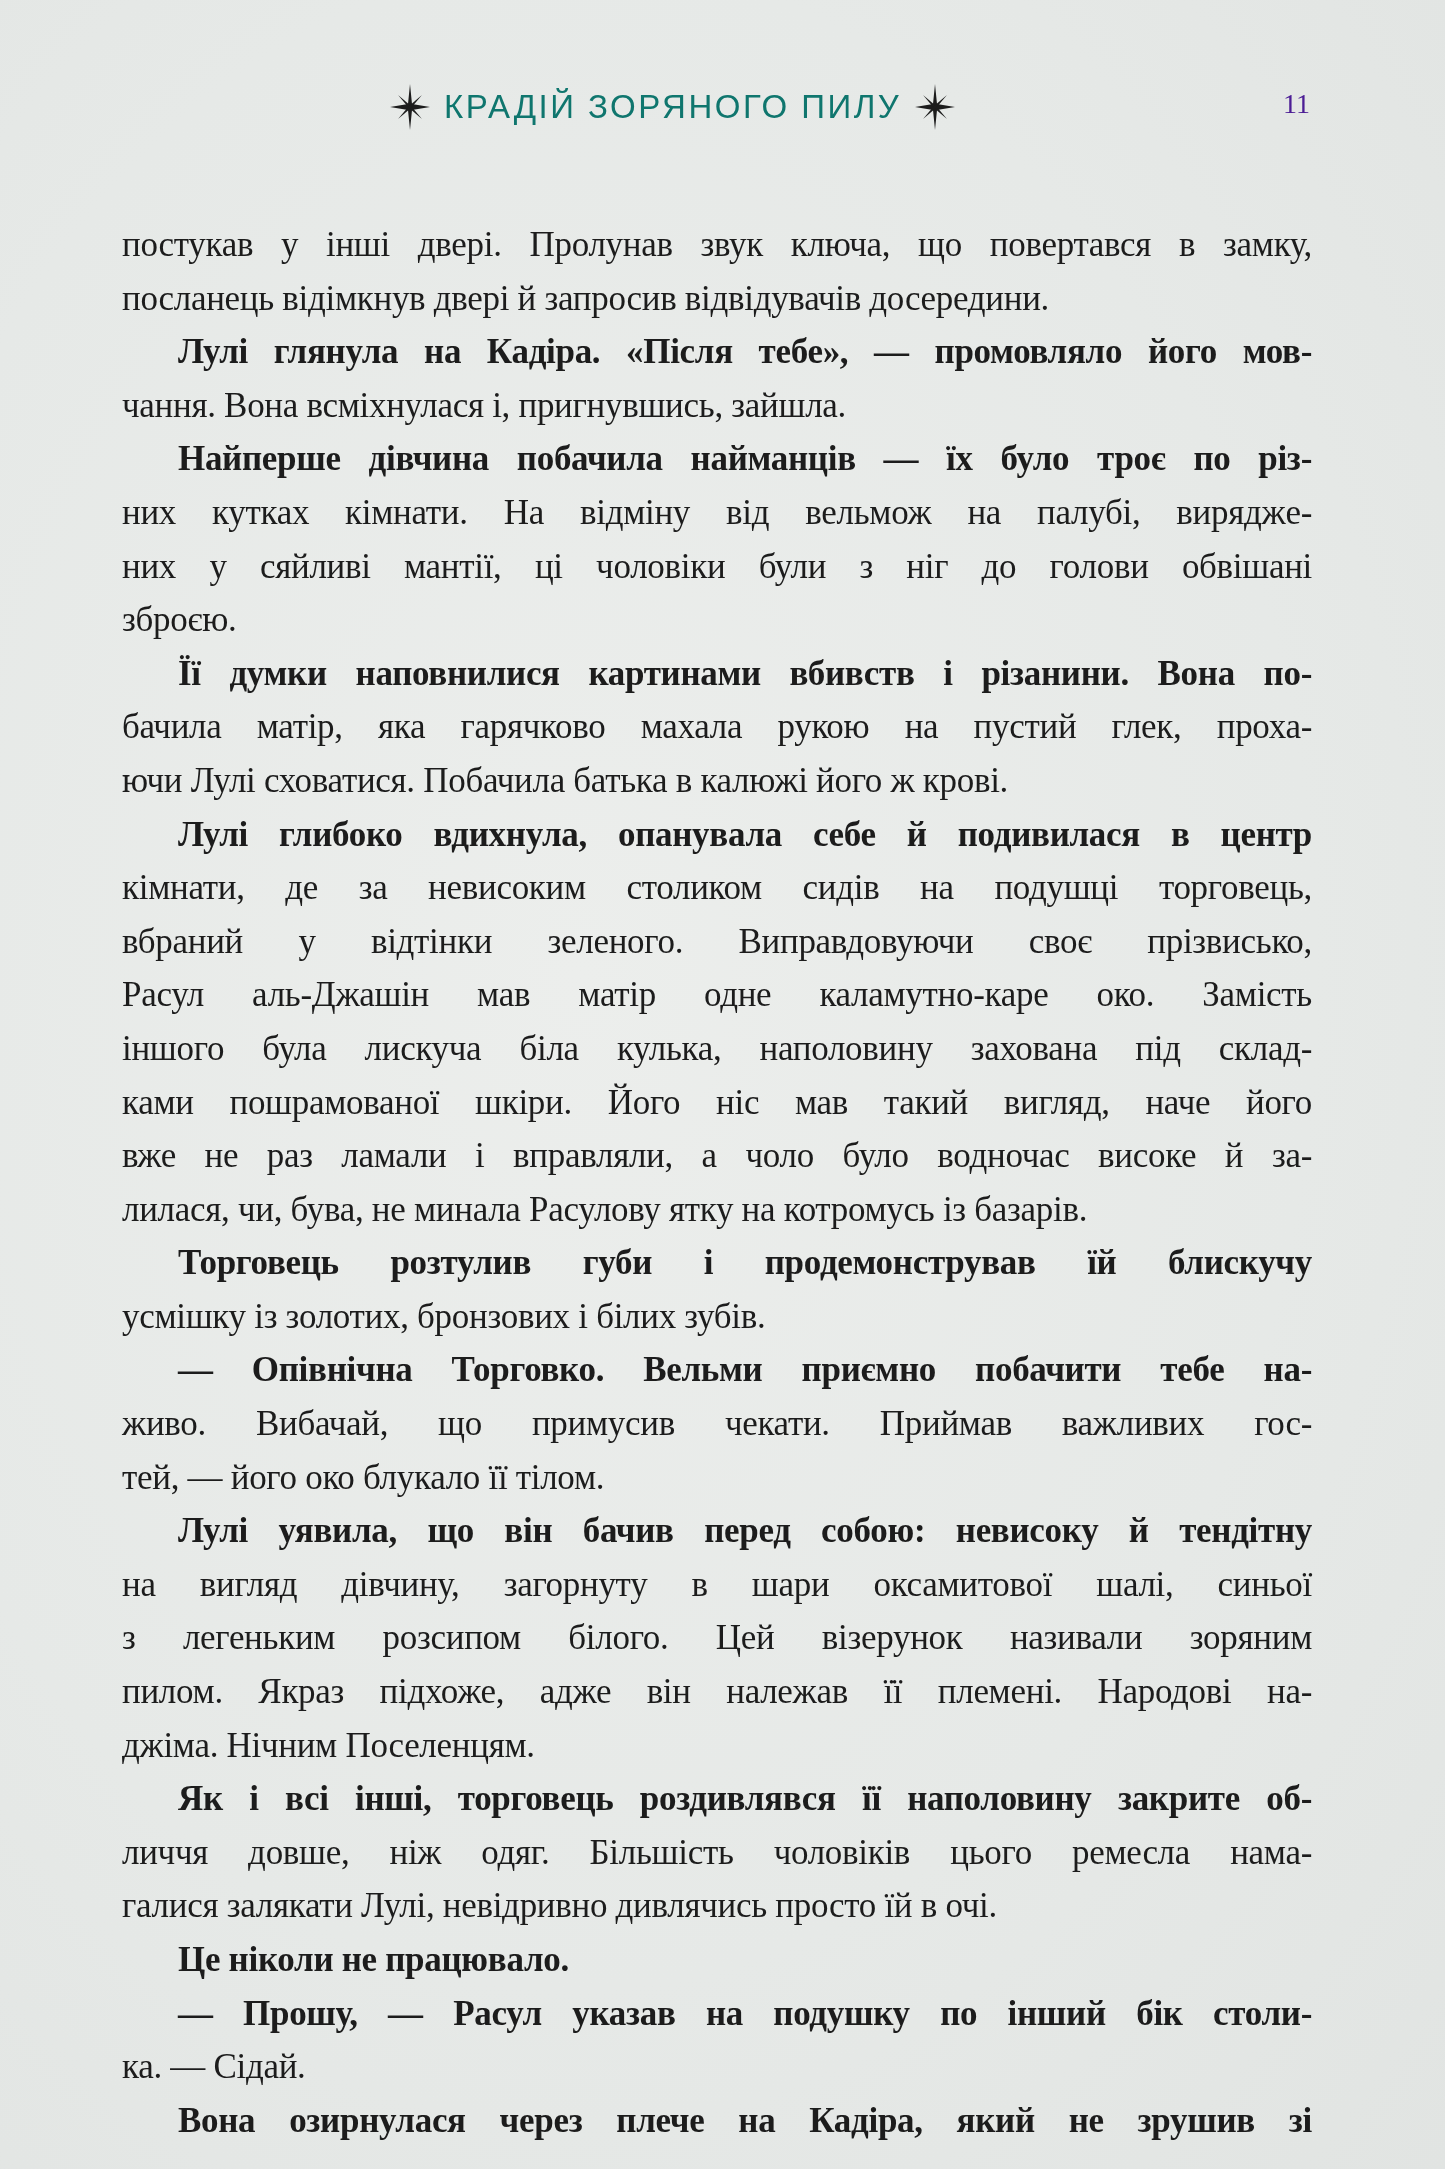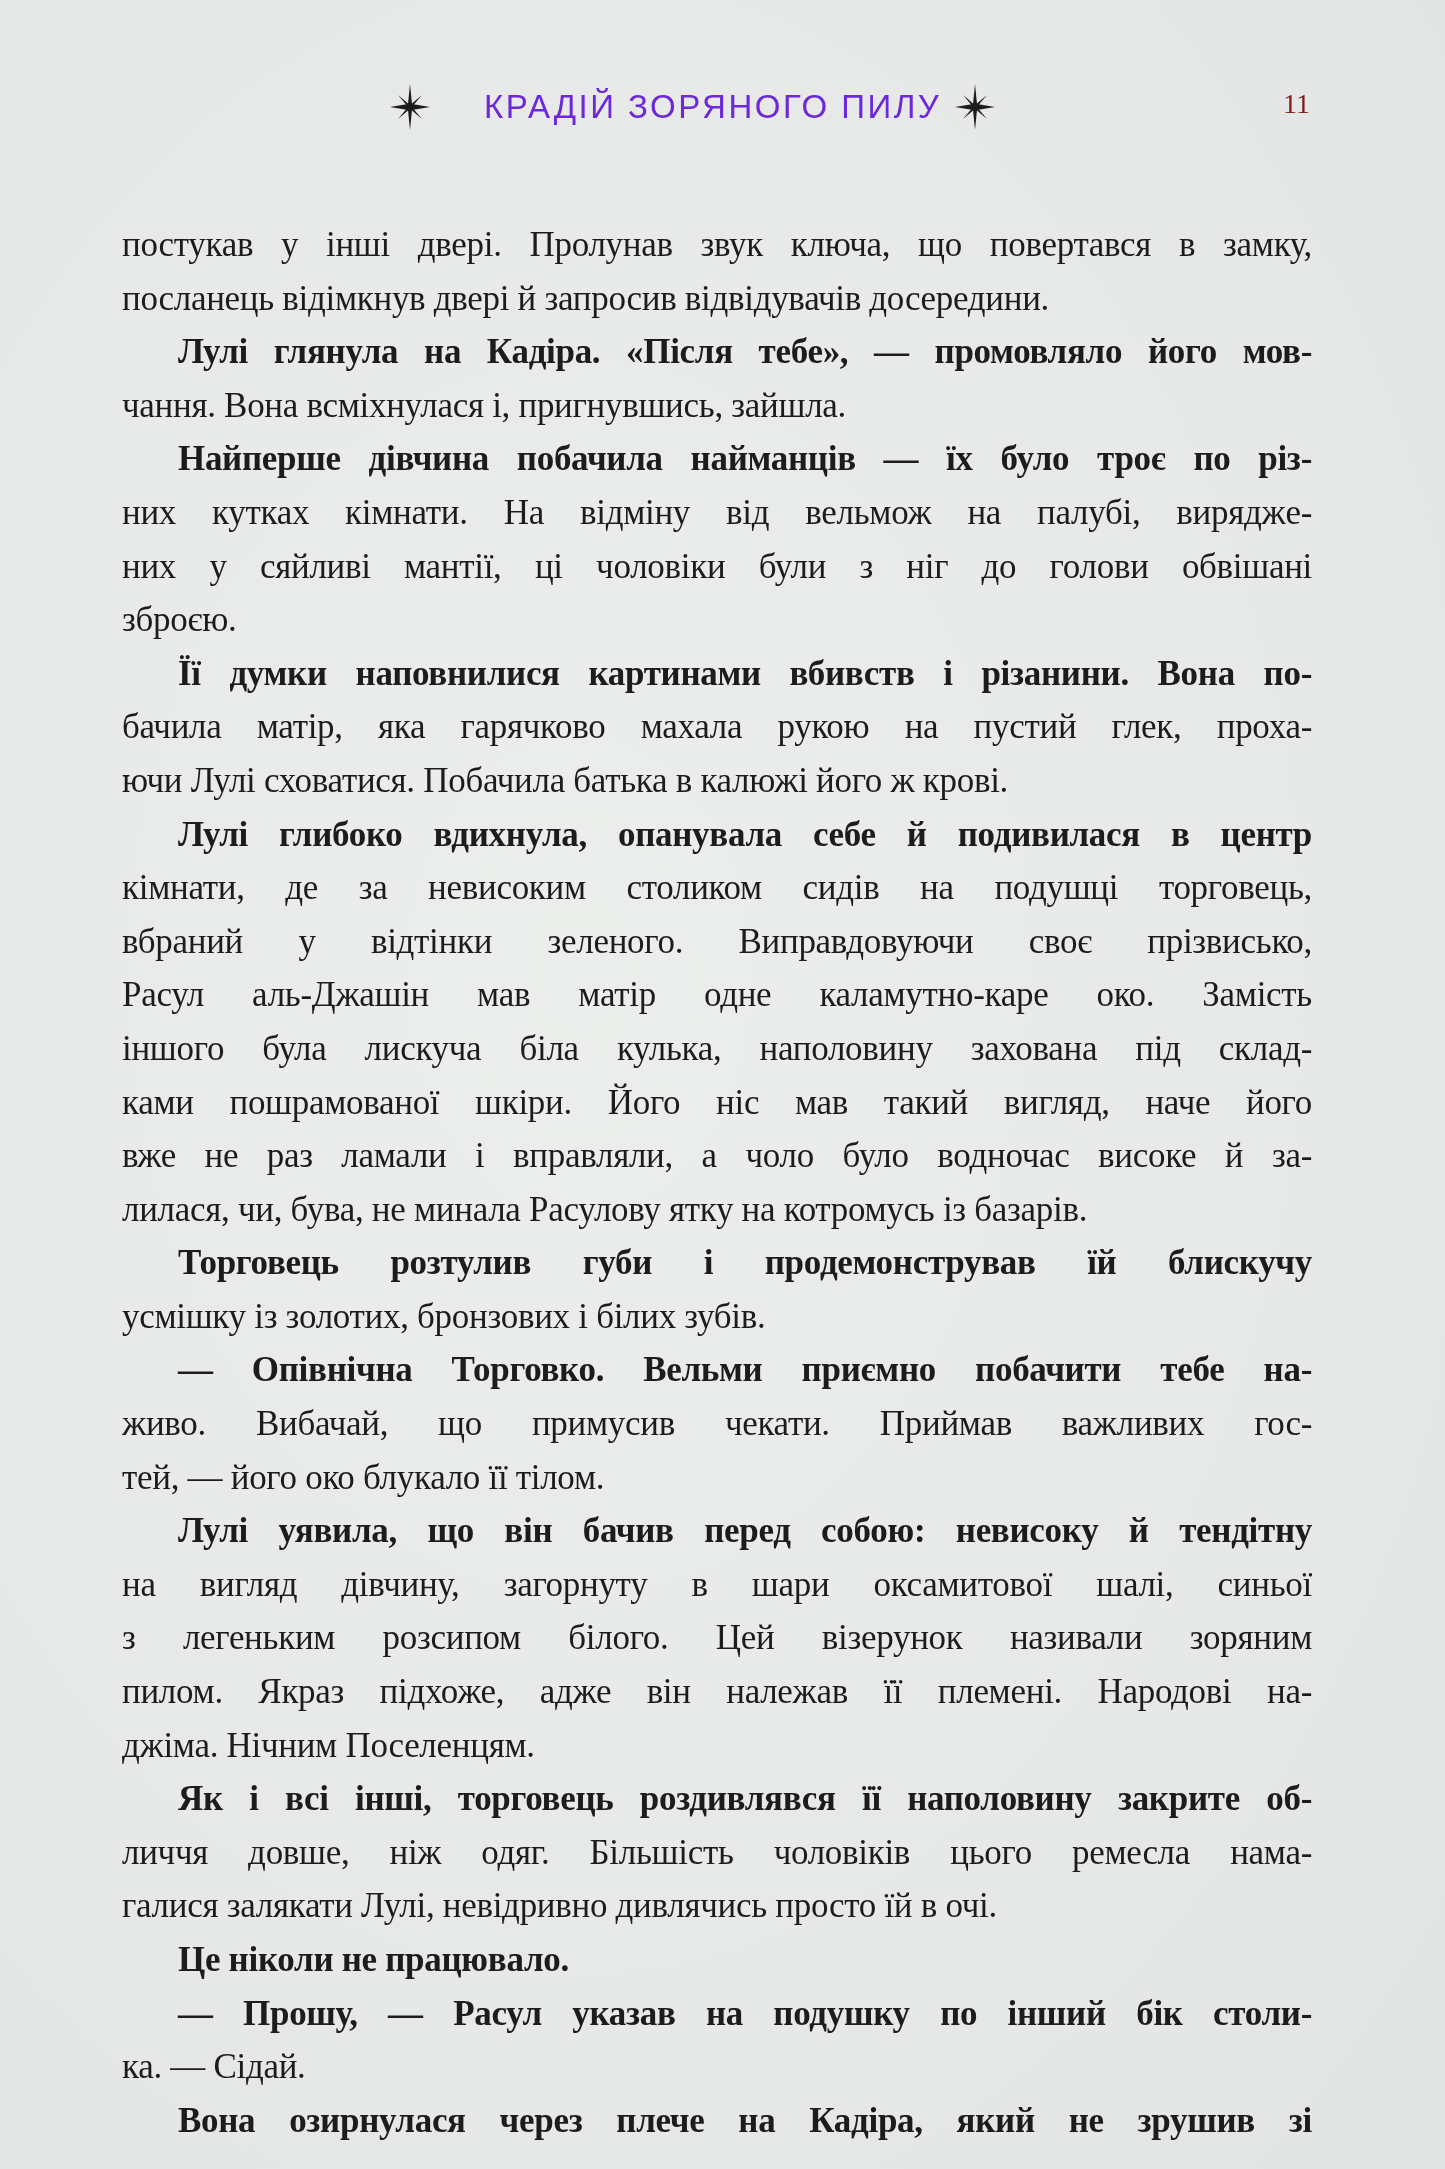--- a/index.html
+++ b/index.html
@@ -35,30 +35,29 @@
     .star {
       display: inline-block;
       width: 40px;
       height: 46px;
     }
     .header-title {
       font-size: 33px;
       letter-spacing: 2.5px;
       font-family: "Liberation Sans", "DejaVu Sans", sans-serif;
       font-weight: normal;
-      color: #6d28d9;
+      color: #0f766e;
       white-space: nowrap;
-      margin-left: 40px;
     }
     .page-number {
       position: absolute;
       left: 1283px;
       top: 6px;
       font-size: 28px;
-      color: #7f1d1d;
+      color: #4c1d95;
     }
     .body-text {
       position: absolute;
       left: 122px;
       top: 218px;
       width: 1190px;
     }
     .line {
       height: 53.6px;
       line-height: 53.6px;

